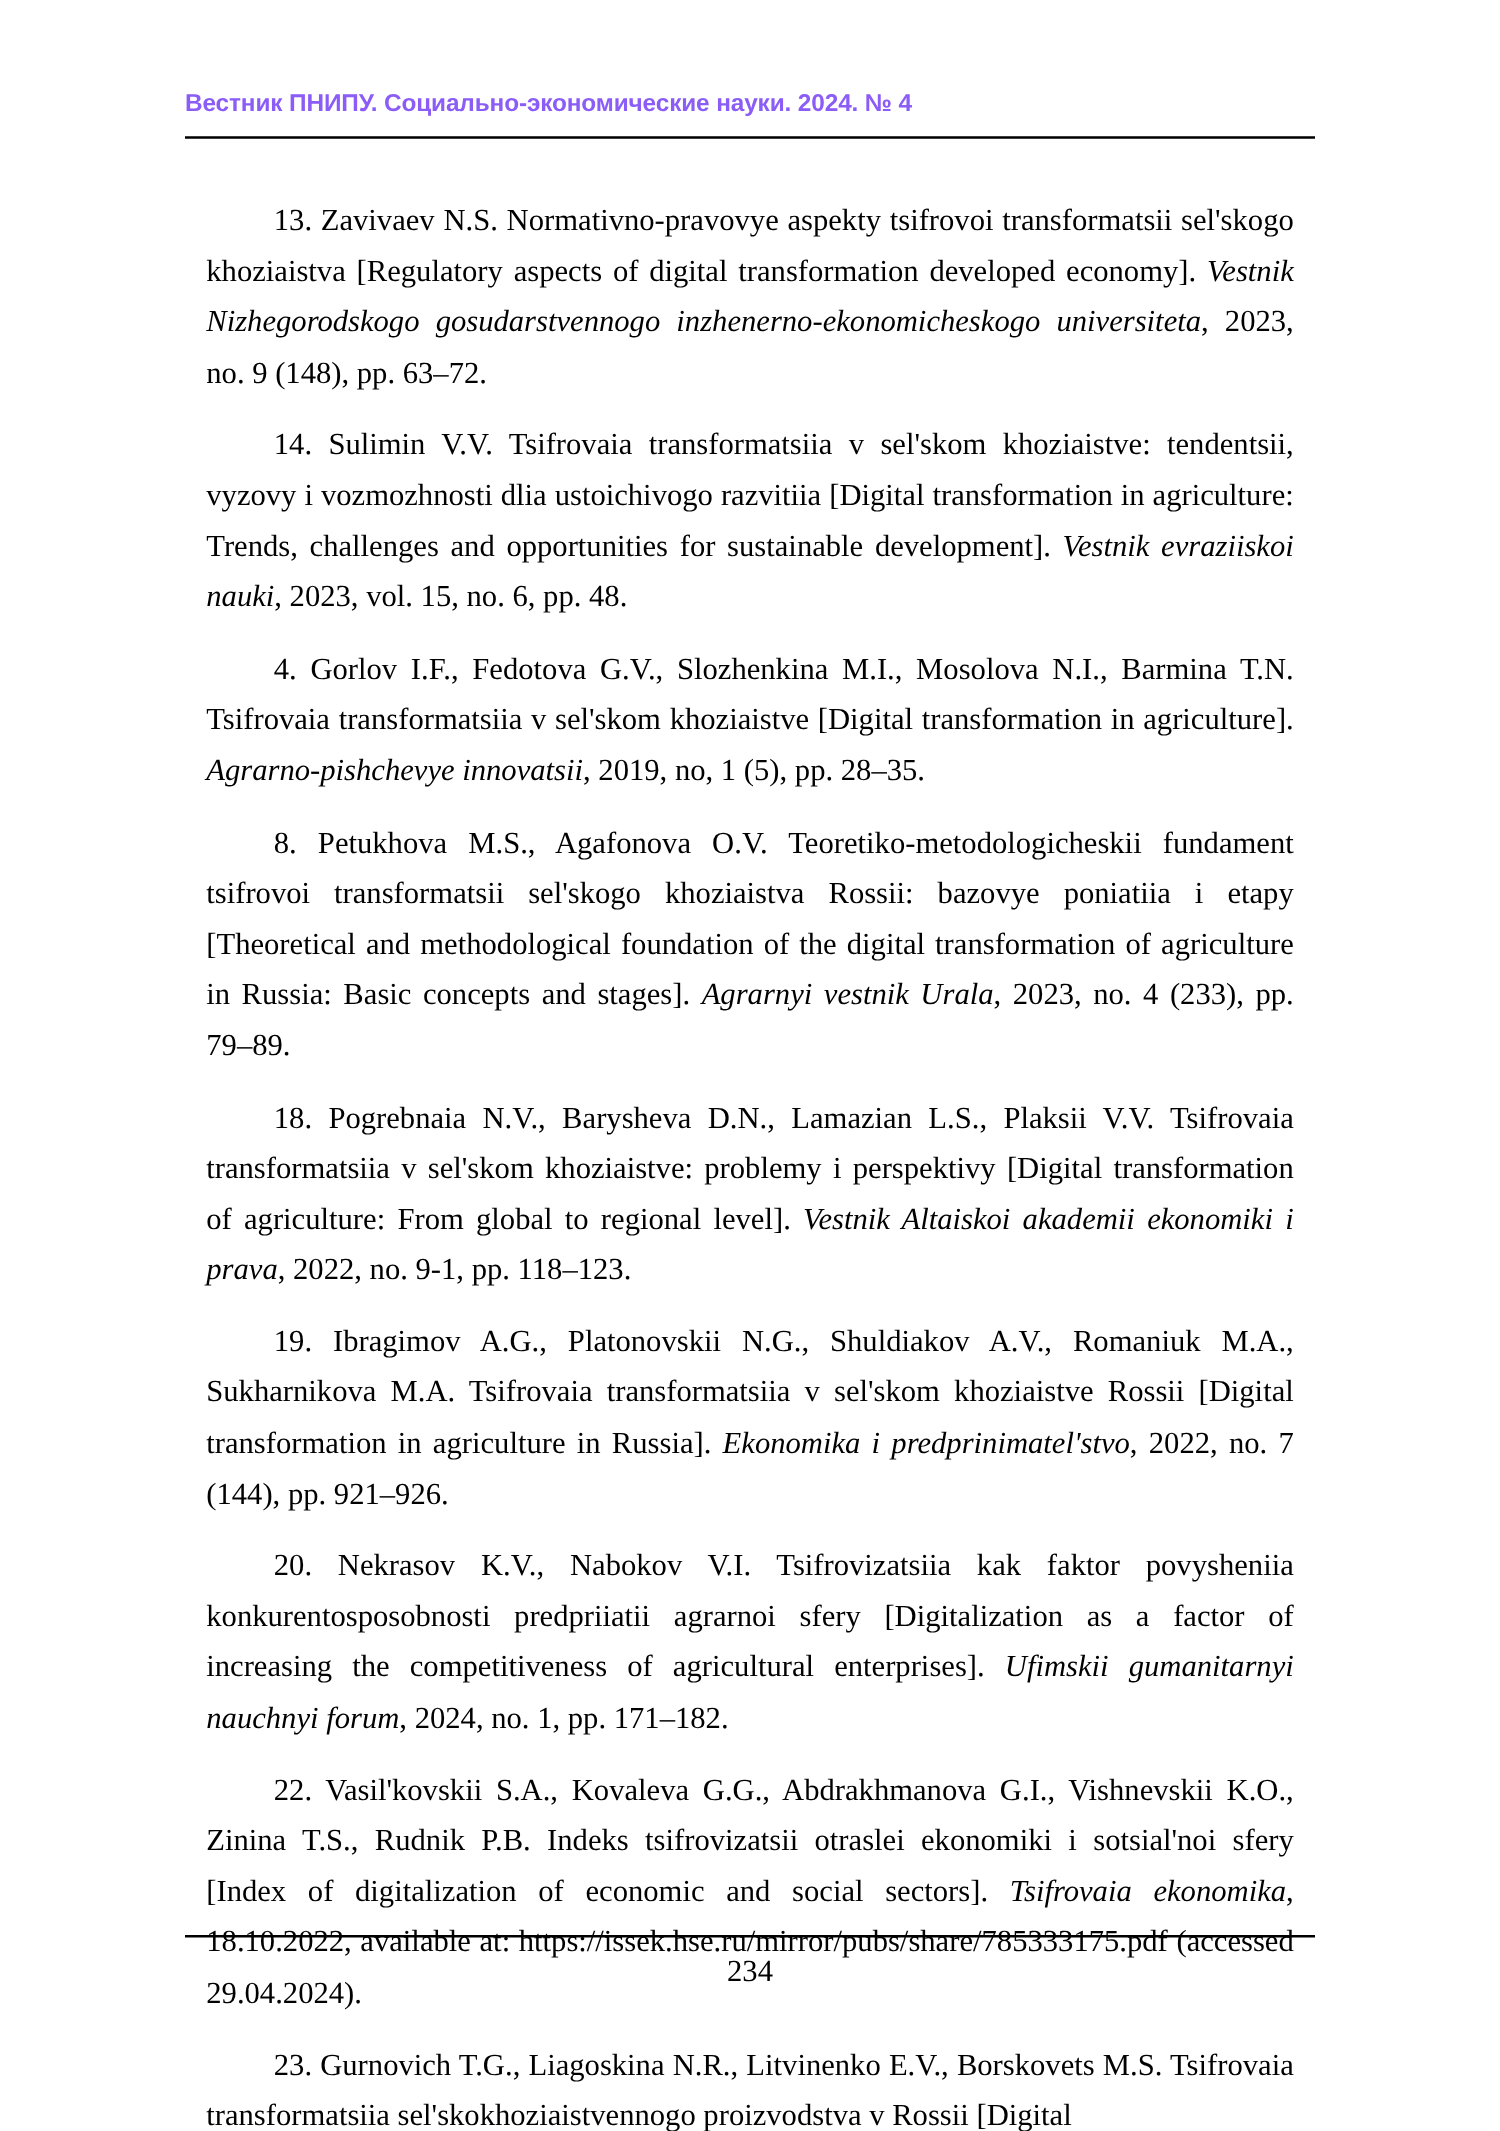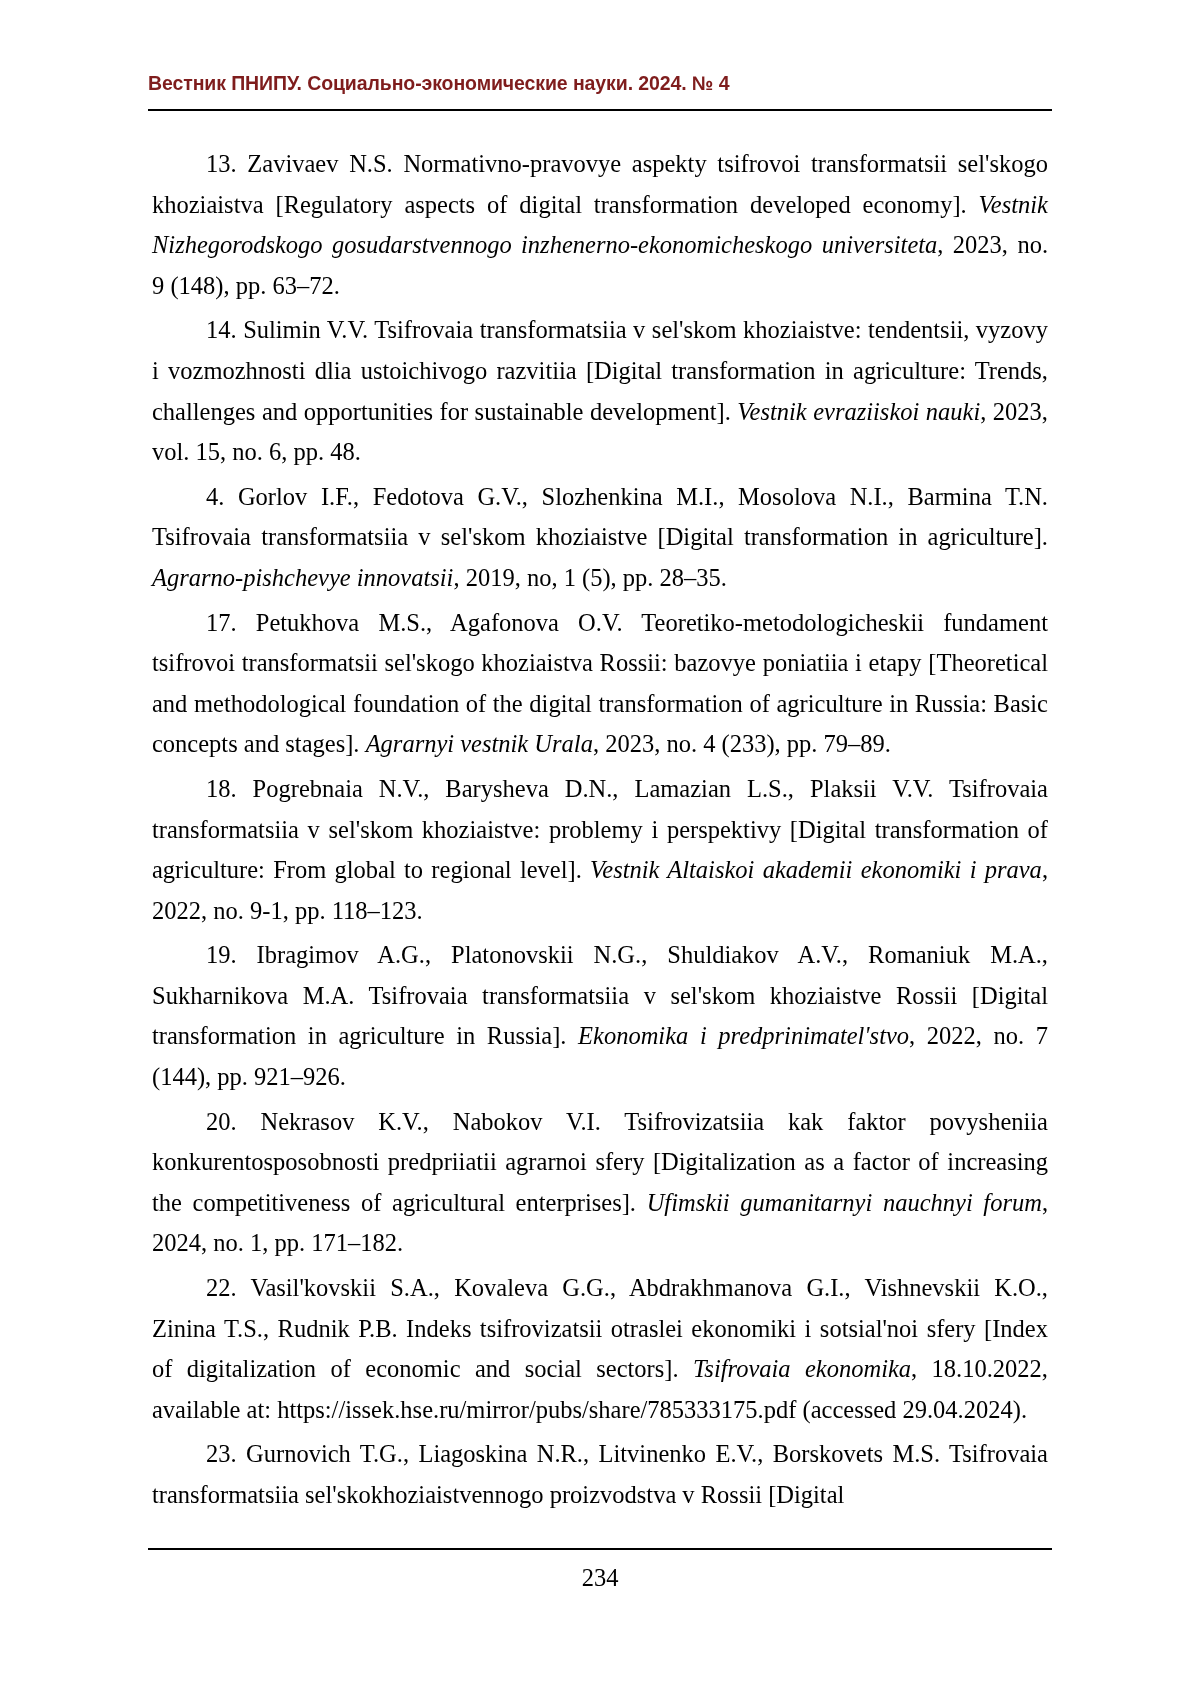--- a/index.html
+++ b/index.html
@@ -25,36 +25,36 @@
     position: absolute;
     left: 148px;
     top: 72px;
     width: 904px;
   }
   .running-head {
     font-family: "Liberation Sans", sans-serif;
     font-size: 19.5px;
     font-weight: bold;
     letter-spacing: -0.1px;
-    color: #7f1d1d;
+    color: #8b5cf6;
     white-space: nowrap;
   }
   .header-rule {
     margin-top: 14px;
     border-top: 2.2px solid #000;
     width: 904px;
   }
   .body-area {
     position: absolute;
     left: 148px;
     top: 140px;
     width: 904px;
   }
   p.ref {
-    margin: 4px;
+    margin: 17px;
     text-indent: 54px;
     text-align: justify;
     font-size: 24.5px;
     line-height: 40.6px;
     font-family: "Liberation Serif", serif;
     word-spacing: 0px;
     hyphens: manual;
   }
   p.ref i {
     font-style: italic;
@@ -83,21 +83,21 @@
 
   <div class="header-area">
     <div class="running-head">Вестник ПНИПУ. Социально-экономические науки. 2024. № 4</div>
     <div class="header-rule"></div>
   </div>
 
   <div class="body-area">
     <p class="ref"><span>13. Zavivaev N.S. Normativno-pravovye aspekty tsifrovoi transformatsii sel'skogo khoziaistva [Regulatory aspects of digital transformation developed economy]. </span><i>Vestnik Nizhegorodskogo gosudarstvennogo inzhenerno-ekonomicheskogo universiteta</i><span>, 2023, no. 9 (148), pp. 63–72.</span></p>
     <p class="ref"><span>14. Sulimin V.V. Tsifrovaia transformatsiia v sel'skom khoziaistve: tendentsii, vyzovy i vozmozhnosti dlia ustoichivogo razvitiia [Digital transformation in agriculture: Trends, challenges and opportunities for sustainable development]. </span><i>Vestnik evraziiskoi nauki</i><span>, 2023, vol. 15, no. 6, pp. 48.</span></p>
     <p class="ref"><span>4. Gorlov I.F., Fedotova G.V., Slozhenkina M.I., Mosolova N.I., Barmina T.N. Tsifrovaia transformatsiia v sel'skom khoziaistve [Digital transformation in agriculture]. </span><i>Agrarno-pishchevye innovatsii</i><span>, 2019, no, 1 (5), pp. 28–35.</span></p>
-    <p class="ref"><span>17. Petukhova M.S., Agafonova O.V. Teoretiko-metodologicheskii fundament tsifrovoi transformatsii sel'skogo khoziaistva Rossii: bazovye poniatiia i etapy [Theoretical and methodological foundation of the digital transformation of agriculture in Russia: Basic concepts and stages]. </span><i>Agrarnyi vestnik Urala</i><span>, 2023, no. 4 (233), pp. 79–89.</span></p>
+    <p class="ref"><span>8. Petukhova M.S., Agafonova O.V. Teoretiko-metodologicheskii fundament tsifrovoi transformatsii sel'skogo khoziaistva Rossii: bazovye poniatiia i etapy [Theoretical and methodological foundation of the digital transformation of agriculture in Russia: Basic concepts and stages]. </span><i>Agrarnyi vestnik Urala</i><span>, 2023, no. 4 (233), pp. 79–89.</span></p>
     <p class="ref"><span>18. Pogrebnaia N.V., Barysheva D.N., Lamazian L.S., Plaksii V.V. Tsifrovaia transformatsiia v sel'skom khoziaistve: problemy i perspektivy [Digital transformation of agriculture: From global to regional level]. </span><i>Vestnik Altaiskoi akademii ekonomiki i prava</i><span>, 2022, no. 9-1, pp. 118–123.</span></p>
     <p class="ref"><span>19. Ibragimov A.G., Platonovskii N.G., Shuldiakov A.V., Romaniuk M.A., Sukharnikova M.A. Tsifrovaia transformatsiia v sel'skom khoziaistve Rossii [Digital transformation in agriculture in Russia]. </span><i>Ekonomika i predprinimatel'stvo</i><span>, 2022, no. 7 (144), pp. 921–926.</span></p>
     <p class="ref"><span>20. Nekrasov K.V., Nabokov V.I. Tsifrovizatsiia kak faktor povysheniia konkurentosposobnosti predpriiatii agrarnoi sfery [Digitalization as a factor of increasing the competitiveness of agricultural enterprises]. </span><i>Ufimskii gumanitarnyi nauchnyi forum</i><span>, 2024, no. 1, pp. 171–182.</span></p>
     <p class="ref"><span>22. Vasil'kovskii S.A., Kovaleva G.G., Abdrakhmanova G.I., Vishnevskii K.O., Zinina T.S., Rudnik P.B. Indeks tsifrovizatsii otraslei ekonomiki i sotsial'noi sfery [Index of digitalization of economic and social sectors]. </span><i>Tsifrovaia ekonomika</i><span>, 18.10.2022, available at: https://issek.hse.ru/mirror/pubs/share/785333175.pdf (accessed 29.04.2024).</span></p>
     <p class="ref"><span>23. Gurnovich T.G., Liagoskina N.R., Litvinenko E.V., Borskovets M.S. Tsifrovaia transformatsiia sel'skokhoziaistvennogo proizvodstva v Rossii [Digital</span></p>
   </div>
 
   <div class="footer-area">
     <div class="footer-rule"></div>
     <div class="folio">234</div>

